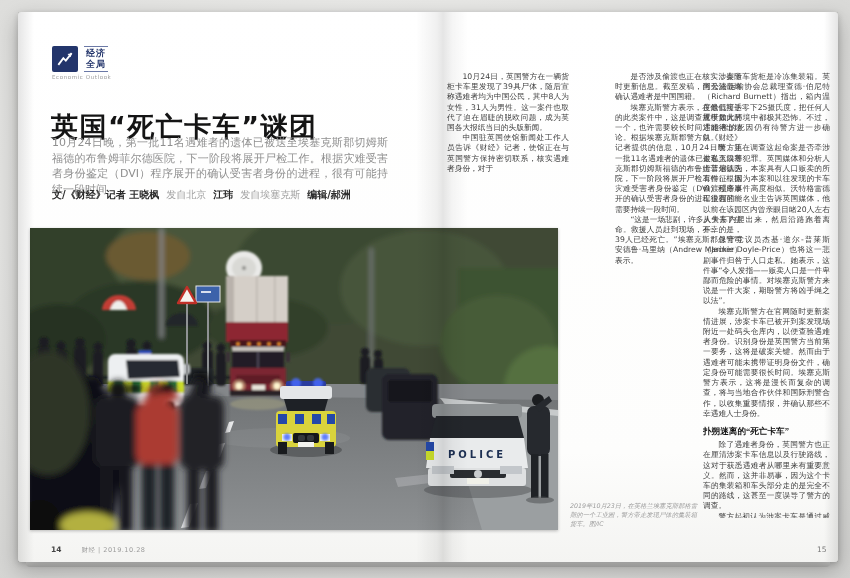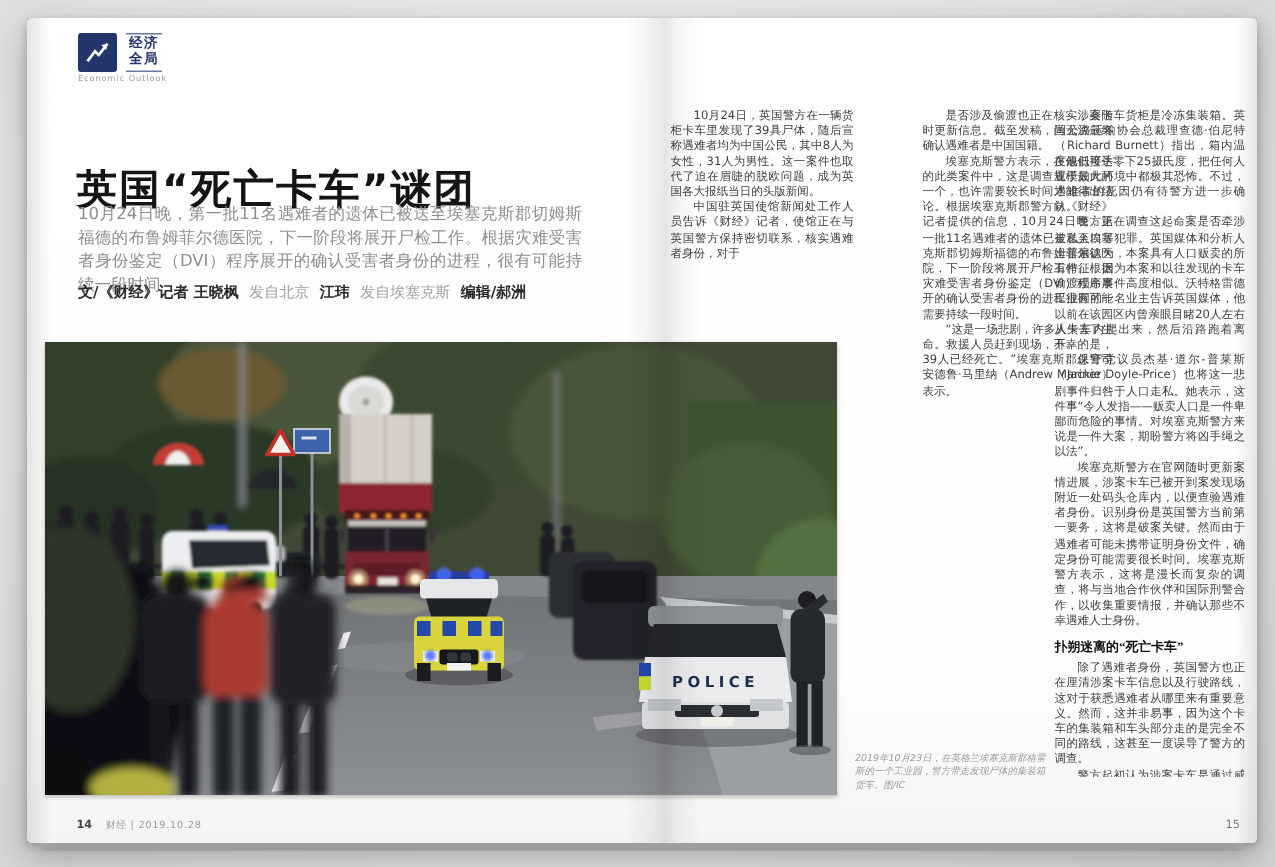--- a/index.html
+++ b/index.html
@@ -21,40 +21,40 @@
   }
   .edge-left{position:absolute;left:0;top:0;bottom:0;width:16px;
     background:linear-gradient(90deg,rgba(0,0,0,0.10),rgba(0,0,0,0));pointer-events:none;z-index:6;}
   .edge-right{position:absolute;right:0;top:0;bottom:0;width:14px;
     background:linear-gradient(270deg,rgba(0,0,0,0.10),rgba(0,0,0,0));pointer-events:none;z-index:6;}
   .spine{position:absolute;left:398px;top:0;bottom:0;width:52px;
     background:linear-gradient(90deg,rgba(0,0,0,0) 0%,rgba(0,0,0,0.06) 40%,rgba(0,0,0,0.10) 52%,rgba(0,0,0,0.04) 70%,rgba(0,0,0,0) 100%);
     pointer-events:none;z-index:5;}
 
   
-  .logo{position:absolute;left:34px;top:10px;width:120px;}
+  .logo{position:absolute;left:34px;top:34px;width:120px;}
   .logo-row{display:flex;align-items:stretch;}
   .logo-square{width:26px;height:26px;background:#23356b;border-radius:2px;flex:0 0 auto;display:flex;align-items:center;justify-content:center;}
   .logo-cn{margin-left:6px;border-top:1px solid #6b79a6;border-bottom:1px solid #6b79a6;
     padding:1px 2px;color:#23356b;font-weight:bold;font-size:9px;line-height:11px;letter-spacing:1px;}
   .logo-en{margin-top:2px;font-size:5.5px;color:#9b9b9b;letter-spacing:0.6px;}
 
   .title{position:absolute;left:33px;top:82px;font-size:27px;line-height:30px;
     font-weight:800;color:#141414;letter-spacing:1.5px;}
   .standfirst{position:absolute;left:34px;top:123px;width:336px;
     font-size:11px;line-height:15.5px;color:#8f8f8f;text-align:justify;}
   .byline{position:absolute;left:34px;top:176px;font-size:10px;color:#222;display:flex;gap:7px;align-items:center;white-space:nowrap;}
   .byline .bl-b{font-weight:bold;color:#2b2b2b;}
   .byline .bl-l{color:#a0a0a0;}
 
   .photo{position:absolute;left:12px;top:216px;width:528px;height:302px;overflow:hidden;
     box-shadow:0 1px 3px rgba(0,0,0,0.25);background:#55604a;}
   .photo svg{display:block;}
 
-  .footer-left{position:absolute;left:33px;top:533px;display:flex;gap:9px;align-items:baseline;}
+  .footer-left{position:absolute;left:33px;top:533px;display:flex;gap:20px;align-items:baseline;}
   .footer-left .pgno{font-size:7.5px;font-weight:bold;color:#444;}
   .footer-left .issue{font-size:6.5px;color:#9a9a9a;letter-spacing:0.5px;}
 
   
   .col{position:absolute;font-size:7.7px;line-height:10.2px;color:#3d3d3d;overflow:hidden;}
   .col p{margin:0;text-indent:2em;text-align:justify;text-justify:inter-ideograph;}
   .col1{left:429px;top:60px;width:122px;height:106px;}
   .col2{left:552px;top:60px;width:127px;height:412px;margin-left:45px;}
   .col3{left:685px;top:60px;width:127px;height:446px;}
   .col h3{margin:7px 0 4px 0;font-size:8.6px;color:#111;font-weight:bold;text-indent:0;font-family:Liberation Serif, serif;}

